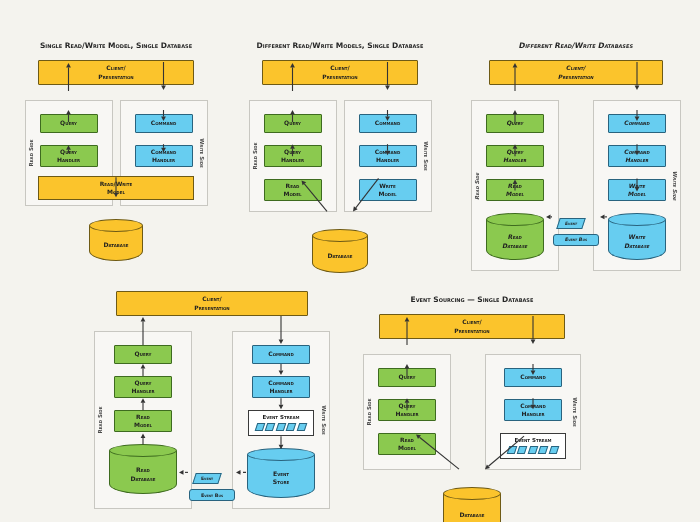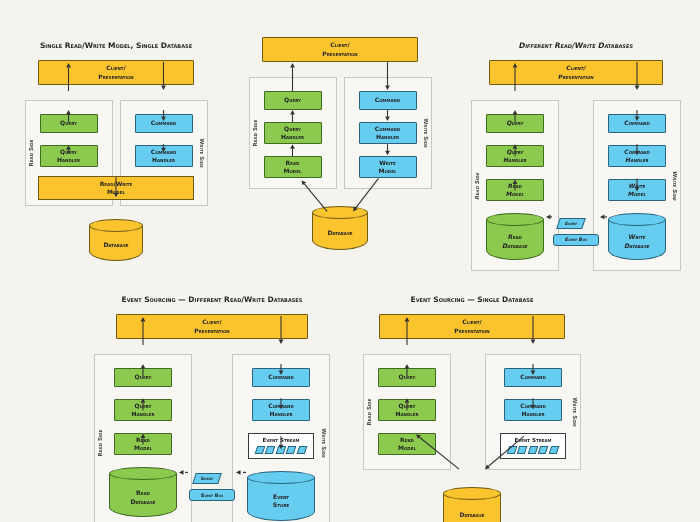--- a/index.html
+++ b/index.html
@@ -140,20 +140,21 @@
         <div class="cylinder">
           <div class="cyl-body" style="background: rgb(251, 196, 44); border-color: rgb(110, 90, 21);">
             <div class="cyl-label">Database</div>
           </div>
           <div class="cyl-top" style="background: rgb(251, 196, 44); border-color: rgb(110, 90, 21);"></div>
         </div>
       </div>
     </div>
 
   <div class="diagram" id="d2">
+    <div class="diagram-title">Different Read/Write Models, Single Database</div>
     <div class="client-box" style="background: rgb(251, 196, 44);">Client/
 Presentation</div>
     <div class="sides-row">
       <div class="side-panel read">
         <div class="side-label read">Read Side</div>
       <div class="node" style="background: rgb(139, 201, 79); border-color: rgb(62, 107, 31);">Query</div>
           <div class="node" style="background: rgb(139, 201, 79); border-color: rgb(62, 107, 31);">Query
 Handler</div>
           <div class="node" style="background: rgb(139, 201, 79); border-color: rgb(62, 107, 31);">Read
 Model</div>
@@ -214,21 +215,20 @@
         </div>
     </div>
   <div class="event-bus" style="background: rgb(103, 205, 240); border-color: rgb(41, 99, 126); left: 95px; top: 196.875px;">Event Bus</div>
       <div class="event-tag" style="left: 100px; top: 180.875px;">
         <div class="event-tag-shape" style="background: rgb(103, 205, 240); border-color: rgb(41, 99, 126);"></div>
         <div class="event-tag-label">Event</div>
       </div>
     </div>
 
   <div class="diagram" id="d4">
-    <div class="diagram-title">Event Sourcing — Different Read/Write Databases</div>
     <div class="client-box" style="background: rgb(251, 196, 44);">Client/
 Presentation</div>
     <div class="sides-row">
       <div class="side-panel read">
         <div class="side-label read">Read Side</div>
       <div class="node" style="background: rgb(139, 201, 79); border-color: rgb(62, 107, 31);">Query</div>
           <div class="node" style="background: rgb(139, 201, 79); border-color: rgb(62, 107, 31);">Query
 Handler</div>
           <div class="node" style="background: rgb(139, 201, 79); border-color: rgb(62, 107, 31);">Read
 Model</div>

